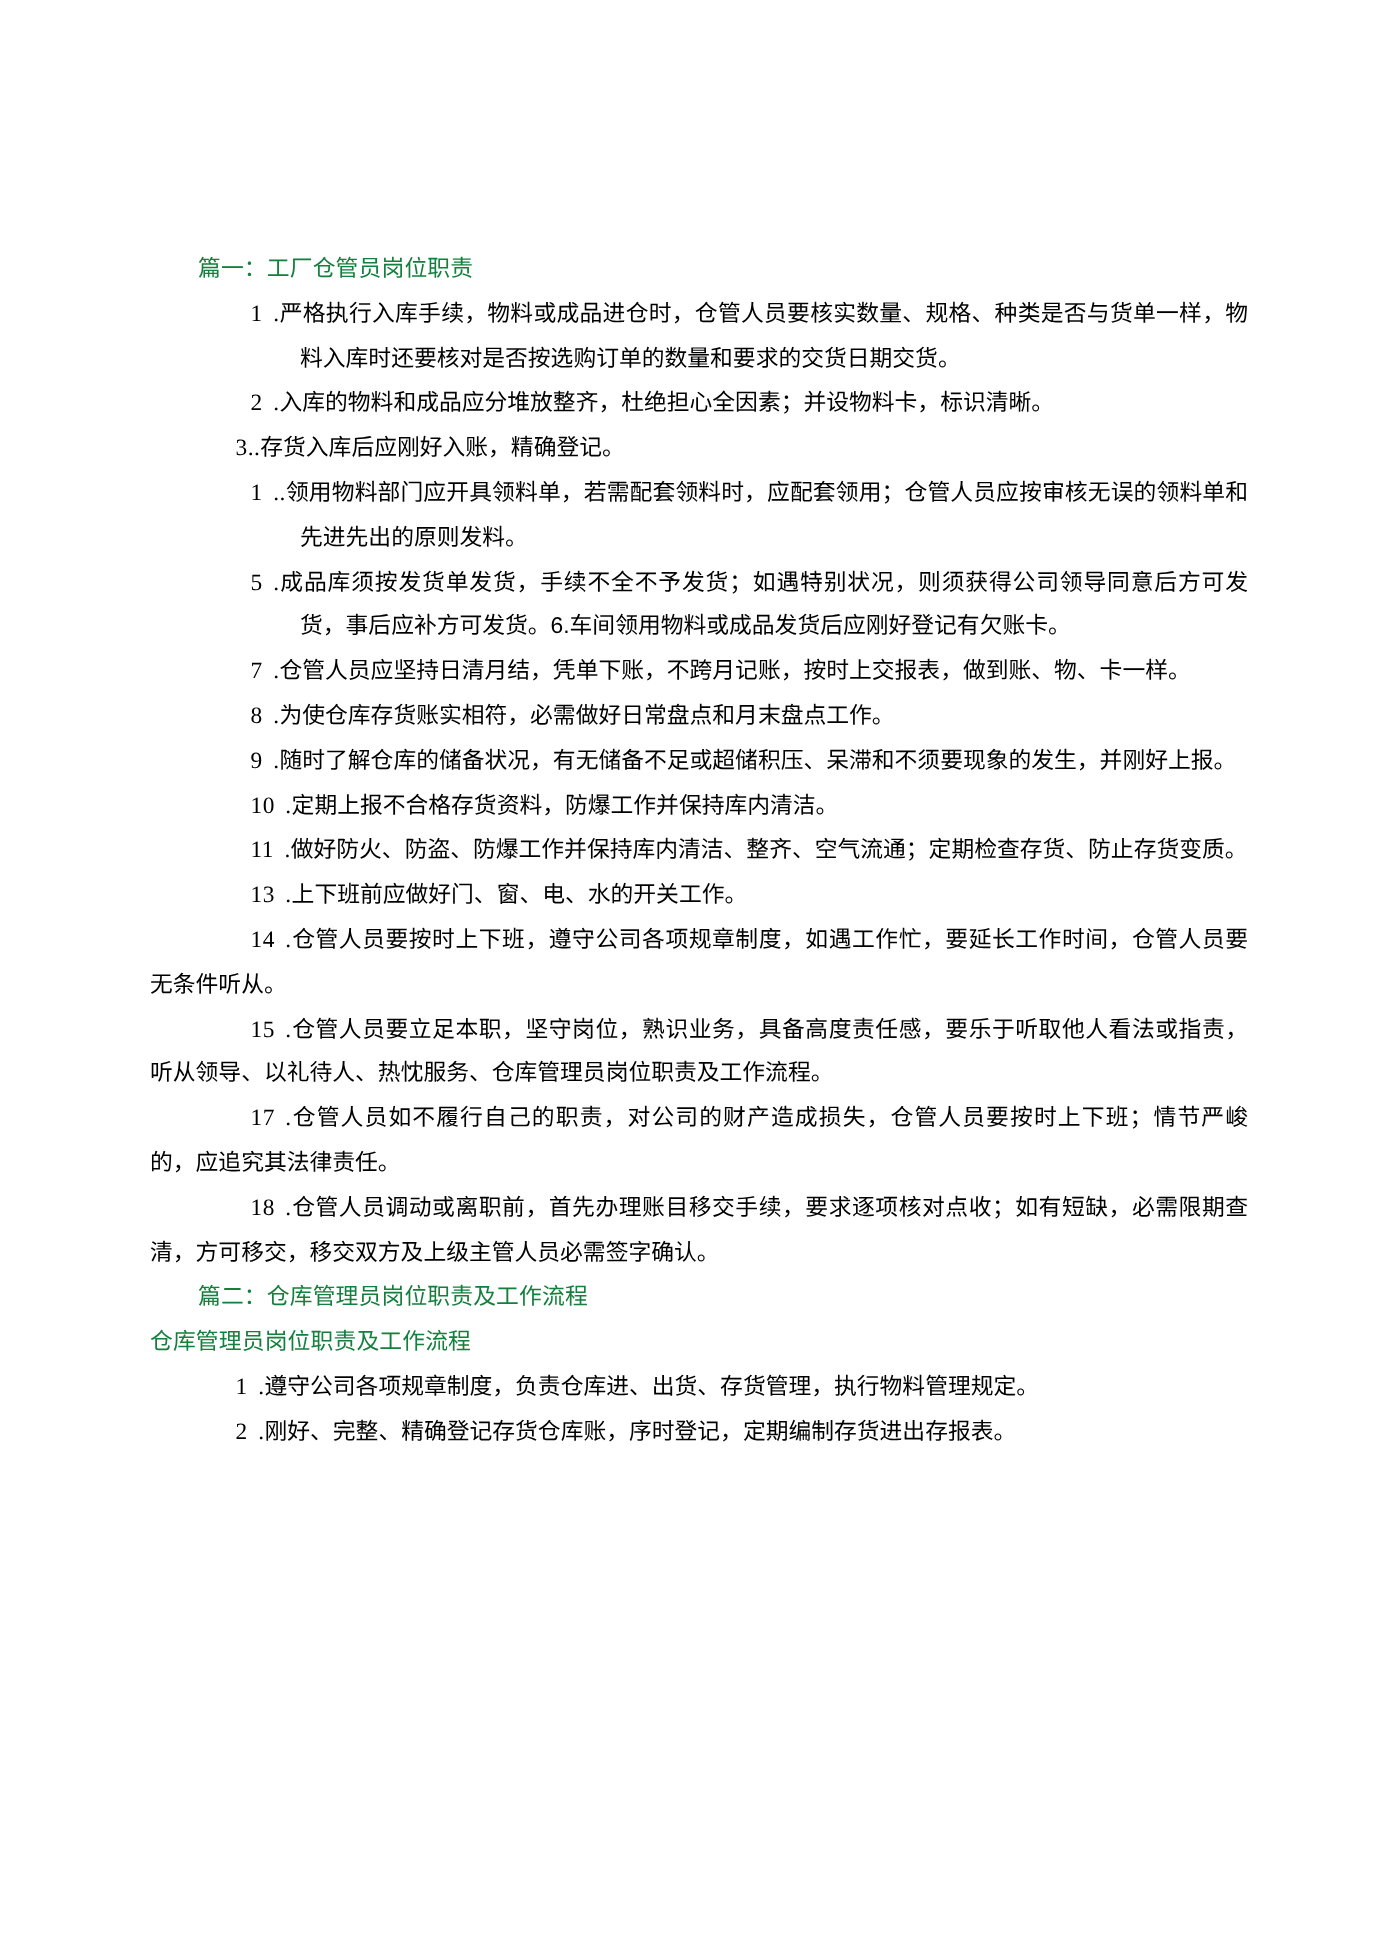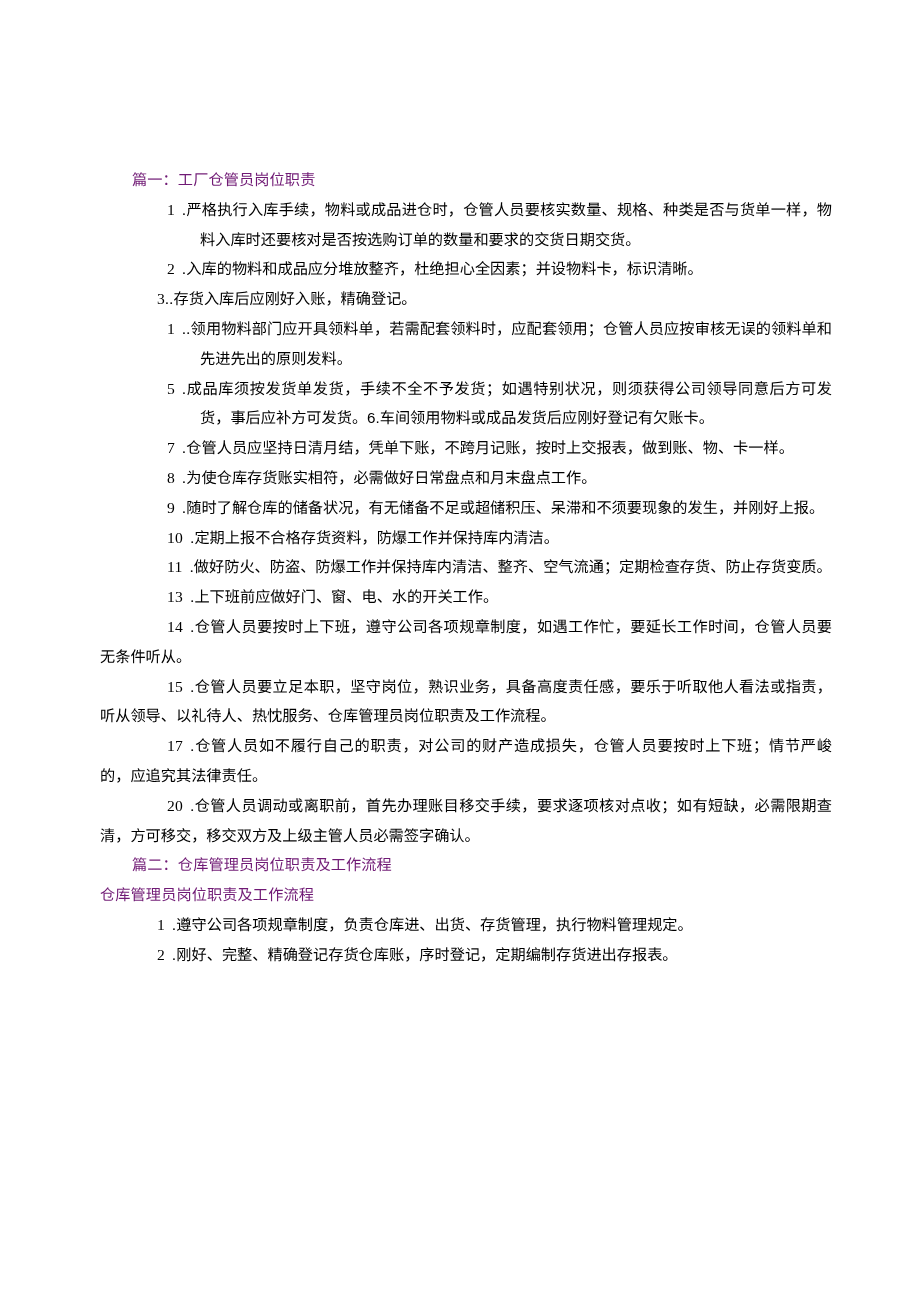--- a/index.html
+++ b/index.html
@@ -23,21 +23,21 @@
     left: 100px;
     top: 165px;
     width: 732px;
   }
 
   
   .line {
     font-size: 15.2px;
     line-height: 29.8px;
     letter-spacing: 0.1px;
-    color: #701a75;
+    color: #15803d;
     white-space: normal;
     text-align: justify;
     text-justify: inter-character;
   }
 
   
   .line-indent2 {
     text-indent: 32px;
   }
 
@@ -141,21 +141,21 @@
     <div class="item">
       <span class="num">15</span><span class="gap"></span><span class="num">.</span><span class="cjk">仓管人员要立足本职，坚守岗位，熟识业务，具备高度责任感，要乐于听取他人看法或指责，听从领导、以礼待人、热忱服务、仓库管理员岗位职责及工作流程。</span>
     </div>
 
 
     <div class="item">
       <span class="num">17</span><span class="gap"></span><span class="num">.</span><span class="cjk">仓管人员如不履行自己的职责，对公司的财产造成损失，仓管人员要按时上下班；情节严峻的，应追究其法律责任。</span>
     </div>
 
     <div class="item">
-      <span class="num">20</span><span class="gap"></span><span class="num">.</span><span class="cjk">仓管人员调动或离职前，首先办理账目移交手续，要求逐项核对点收；如有短缺，必需限期查清，方可移交，移交双方及上级主管人员必需签字确认。</span>
+      <span class="num">18</span><span class="gap"></span><span class="num">.</span><span class="cjk">仓管人员调动或离职前，首先办理账目移交手续，要求逐项核对点收；如有短缺，必需限期查清，方可移交，移交双方及上级主管人员必需签字确认。</span>
     </div>
 
     <div class="line line-indent2">
       <span class="cjk">篇二：仓库管理员岗位职责及工作流程</span>
     </div>
 
     <div class="line line-flush">
       <span class="cjk">仓库管理员岗位职责及工作流程</span>
     </div>
 

